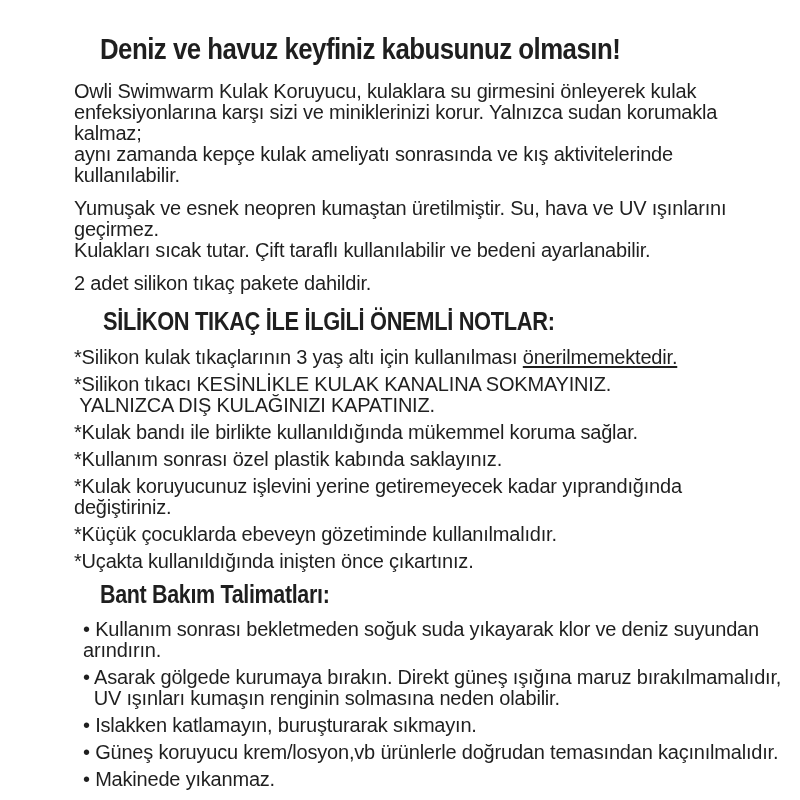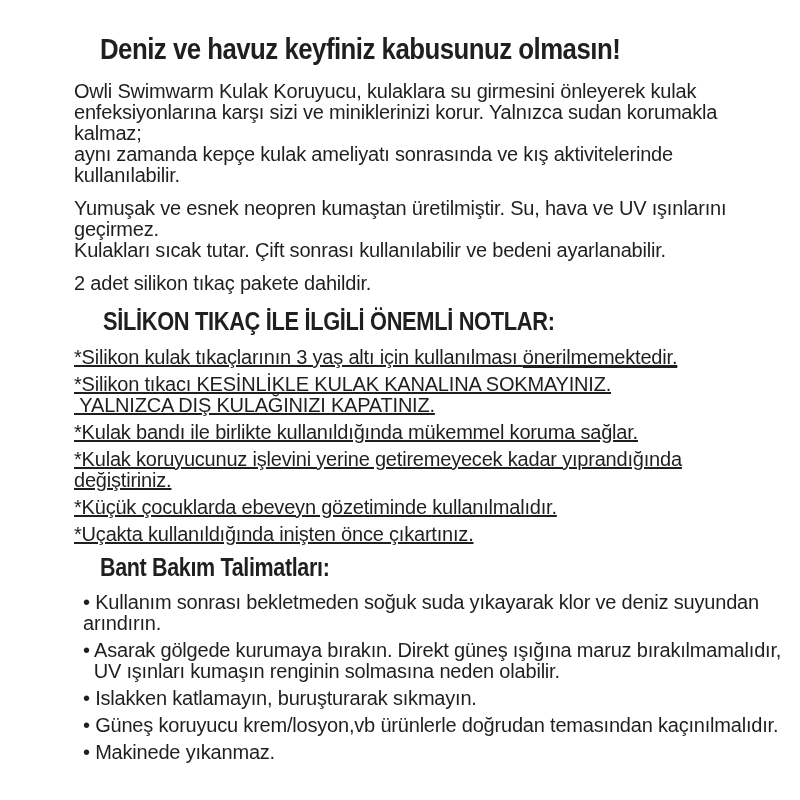--- a/index.html
+++ b/index.html
@@ -47,49 +47,50 @@
   .h-mixed {
     font-size: 25px;
     font-weight: 700;
     letter-spacing: -0.4px;
     line-height: 31px;
     margin: 7px 0 9px 26px;
     transform: scaleX(0.86);
     transform-origin: 0 50%;
     white-space: nowrap;
   }
-  .note { margin-bottom: 6px; text-decoration: underline; }
+  .note { margin-bottom: 6px; }
   .care { margin-bottom: 6px; margin-left: 9px; }
   .u { text-decoration: underline; text-underline-offset: 2px; }
   .intro .para { margin-bottom: 12px; }
 </style>
 </head>
 <body>
 
 <div class="page">
 
   <h1 class="title">Deniz ve havuz keyfiniz kabusunuz olmasın!</h1>
 
   <div class="intro">
       <p class="para">Owli Swimwarm Kulak Koruyucu, kulaklara su girmesini önleyerek kulak
 enfeksiyonlarına karşı sizi ve miniklerinizi korur. Yalnızca sudan korumakla kalmaz;
 aynı zamanda kepçe kulak ameliyatı sonrasında ve kış aktivitelerinde kullanılabilir.</p>
       <p class="para">Yumuşak ve esnek neopren kumaştan üretilmiştir. Su, hava ve UV ışınlarını geçirmez.
-Kulakları sıcak tutar. Çift sonrası kullanılabilir ve bedeni ayarlanabilir.</p>
+Kulakları sıcak tutar. Çift taraflı kullanılabilir ve bedeni ayarlanabilir.</p>
       <p class="para">2 adet silikon tıkaç pakete dahildir.</p>
     </div>
 
   <h2 class="h-upper">SİLİKON TIKAÇ İLE İLGİLİ ÖNEMLİ NOTLAR:</h2>
 
   <p class="para note"><span>*Silikon kulak tıkaçlarının 3 yaş altı için kullanılması </span><span class="u">önerilmemektedir.</span></p>
 
   <div>
       <p class="para note">*Silikon tıkacı KESİNLİKLE KULAK KANALINA SOKMAYINIZ.
 &nbsp;YALNIZCA DIŞ KULAĞINIZI KAPATINIZ.</p>
       <p class="para note">*Kulak bandı ile birlikte kullanıldığında mükemmel koruma sağlar.</p>
+      <p class="para note">*Kullanım sonrası özel plastik kabında saklayınız.</p>
       <p class="para note">*Kulak koruyucunuz işlevini yerine getiremeyecek kadar yıprandığında değiştiriniz.</p>
       <p class="para note">*Küçük çocuklarda ebeveyn gözetiminde kullanılmalıdır.</p>
       <p class="para note">*Uçakta kullanıldığında inişten önce çıkartınız.</p>
     </div>
 
   <h2 class="h-mixed">Bant Bakım Talimatları:</h2>
 
   <div>
       <p class="para care">• Kullanım sonrası bekletmeden soğuk suda yıkayarak klor ve deniz suyundan arındırın.</p>
       <p class="para care">• Asarak gölgede kurumaya bırakın. Direkt güneş ışığına maruz bırakılmamalıdır,

